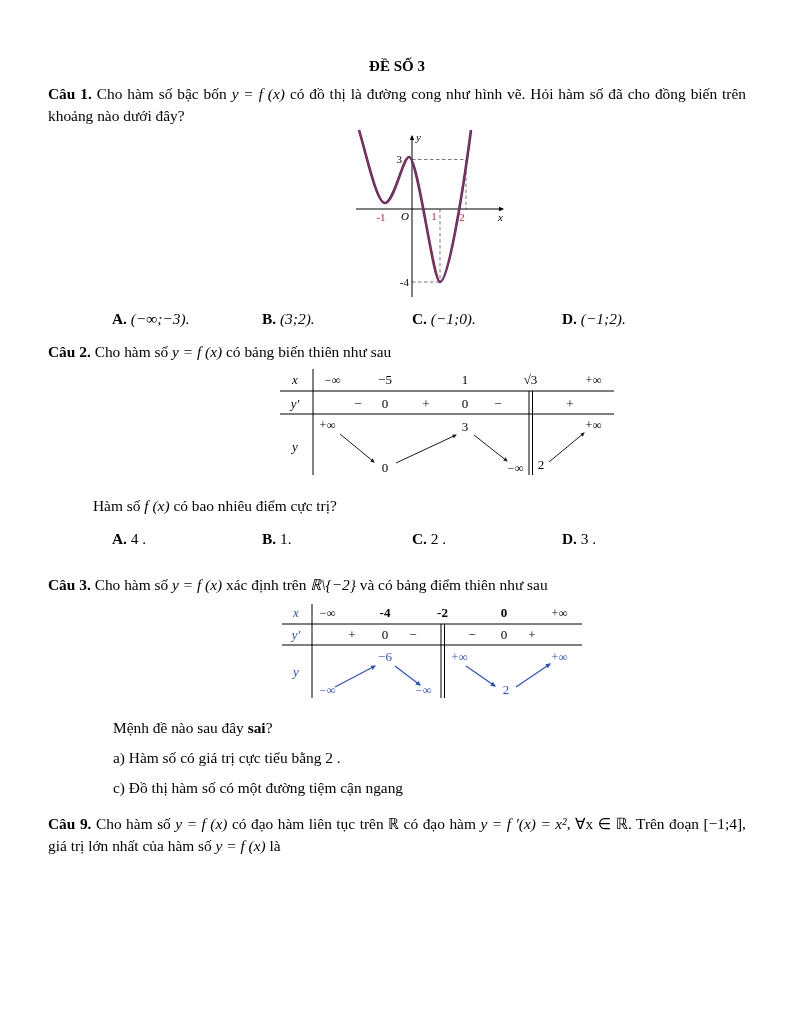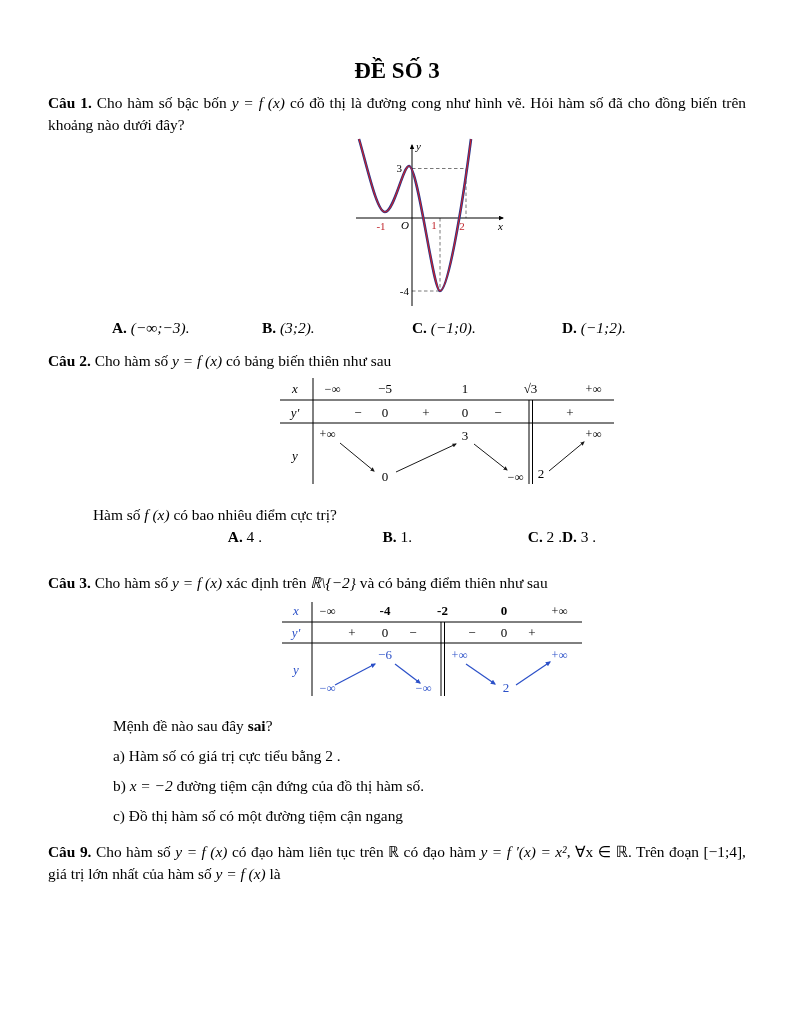--- a/index.html
+++ b/index.html
@@ -5,36 +5,36 @@
   * { margin:0; padding:0; box-sizing:border-box; }
   html,body { width:792px; height:1024px; }
   body {
     background:#ffffff;
     font-family:"Liberation Serif", serif;
     font-size:15.4px;
     color:#000;
     overflow:hidden;
   }
   .page { padding:58px 46px 0 48px; }
-  .title { text-align:center; font-weight:bold; font-size:23px; margin-bottom:8px; }
+  .title { text-align:center; font-weight:bold; font-size:15px; margin-bottom:8px; }
   p.just { text-align:justify; line-height:1.42; }
   .qlabel { font-weight:bold; }
   .math { font-style:italic; }
   .p1 { margin-top:2px; }
   .q1p { margin-top:4px; }
   .graph-wrap { margin-left:300px; margin-top:2px; height:172px; }
   .answers { display:flex; margin-top:7px; margin-left:64px; line-height:1.4; }
   .ans { width:150px; }
   .ans:last-child { width:auto; }
   .akey { font-weight:bold; }
   .q2p { margin-top:12px; }
   .tbl-wrap1 { margin-left:232px; margin-top:4px; }
   .tbl-wrap2 { margin-left:234px; margin-top:6px; }
   .subq { margin-left:45px; margin-top:16px; }
-  .ans2 { margin-top:2px;text-align:right; }
+  .ans2 { margin-top:13px; }
   .q3p { margin-top:24px; }
   .stmt { margin-left:65px; margin-top:15px; }
   .opt { margin-left:65px; margin-top:12px; }
   .q4p { margin-top:16px; }
 
   
   .gr text { font-family:"Liberation Serif", serif; font-size:11px; fill:#000; }
   .gr .it { font-style:italic; }
   .gr .red { fill:#c1272d; }
   .gr .dash { stroke:#555; stroke-width:0.8; stroke-dasharray:3.5,2.5; fill:none; }
@@ -229,23 +229,20 @@
     </svg>
   </div>
 
   <p class="stmt"><span>Mệnh đề nào sau đây</span>
     <b>sai</b><span>?</span></p>
 
   <p class="opt"><span>a)</span>
     <i class="math"></i>
     <span>Hàm số có giá trị cực tiểu bằng 2 .</span></p>
 
-  <p class="opt"><span>b)</span>
-    <i class="math">x = −2</i>
-    <span>đường tiệm cận đứng của đồ thị hàm số.</span></p>
 
   <p class="opt"><span>c)</span>
     <i class="math"></i>
     <span>Đồ thị hàm số có một đường tiệm cận ngang</span></p>
 
 
   <p class="just q4p"><b class="qlabel">Câu 9.</b>
     <span>Cho hàm số</span>
     <i class="math">y = f (x)</i>
     <span>có đạo hàm liên tục trên</span>

